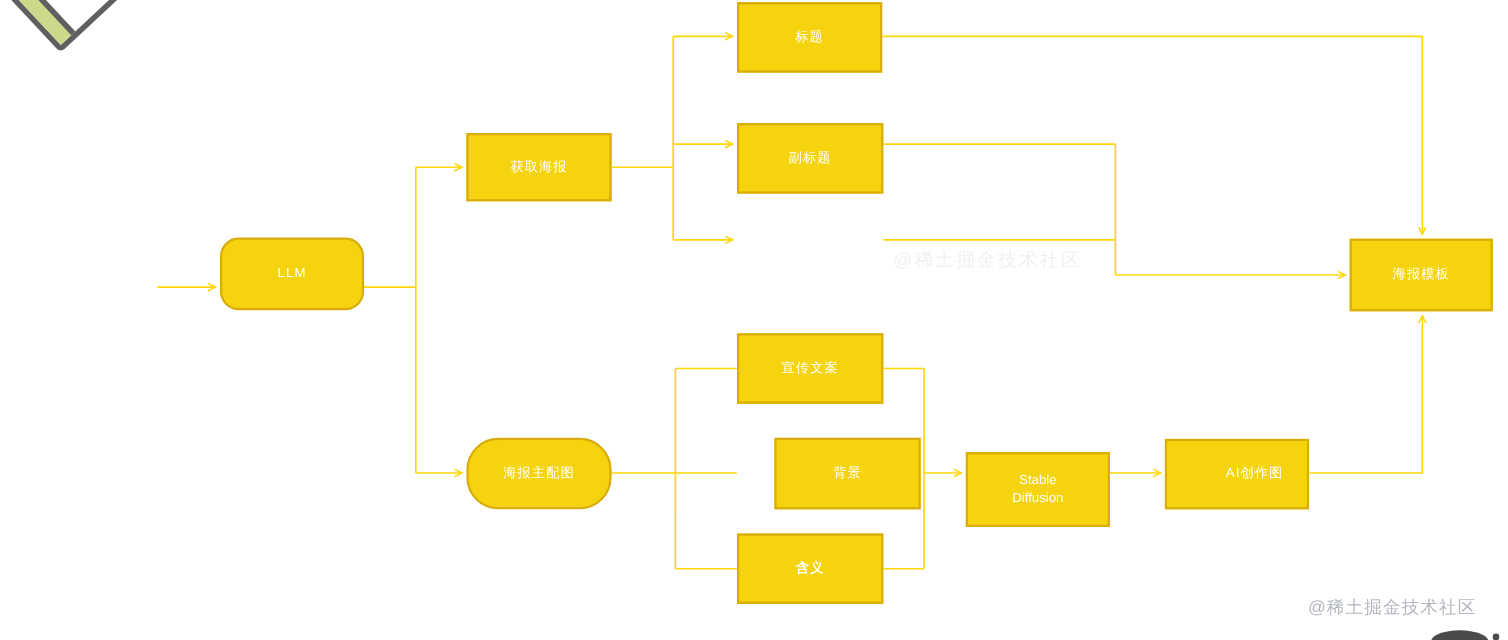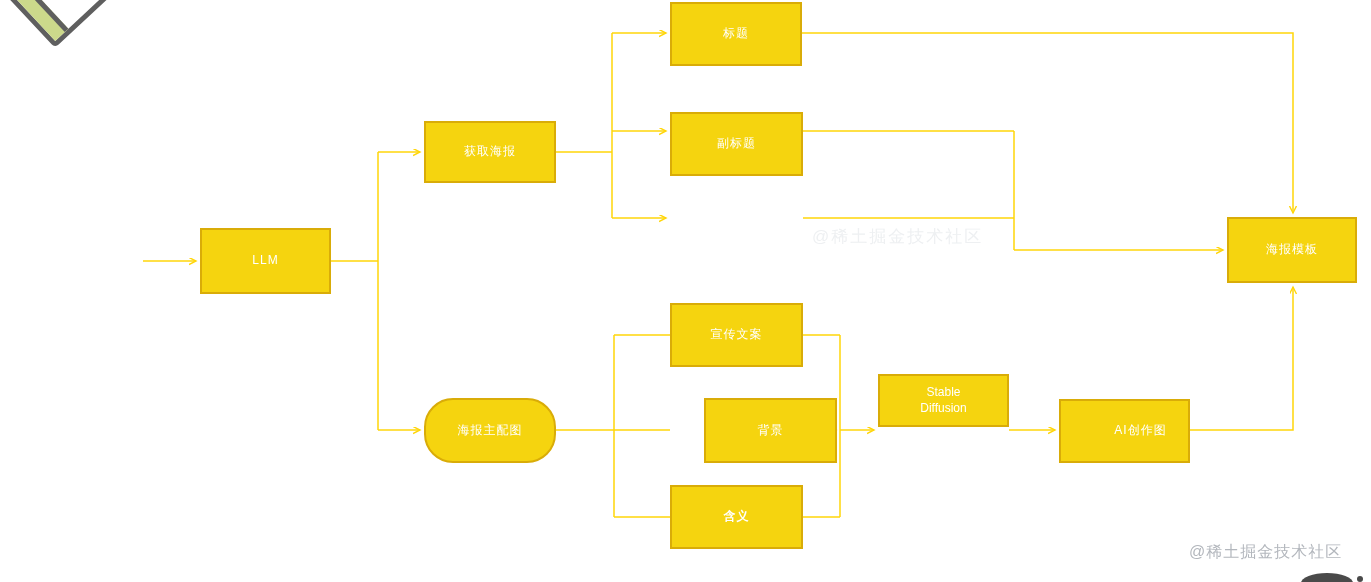--- a/index.html
+++ b/index.html
@@ -96,38 +96,38 @@
       <path d="M803,430 H836" marker-end="url(#arr)"></path>
       <path d="M840,430 H874" marker-end="url(#arr)"></path>
 
       <path d="M1009,430 H1055" marker-end="url(#arr)"></path>
 
       <path d="M1190,430 H1293 V287" marker-end="url(#arr)"></path>
     </g>
   </svg>
 
 
-  <div class="node" style="left:200px;top:228px;width:131px;height:66px;">LLM</div>
+  <div class="node" style="left:200px;top:216px;width:131px;height:66px;border-radius:17px;">LLM</div>
 
   <div class="node" style="left:424px;top:121px;width:132px;height:62px;">获取海报</div>
 
   <div class="node" style="left:670px;top:2px;width:132px;height:64px;">标题</div>
 
   <div class="node" style="left:670px;top:112px;width:133px;height:64px;">副标题</div>
 
 
   <div class="node" style="left:424px;top:398px;width:132px;height:65px;border-radius:29px;">海报主配图</div>
 
   <div class="node" style="left:670px;top:303px;width:133px;height:64px;">宣传文案</div>
 
   <div class="node" style="left:704px;top:398px;width:133px;height:65px;">背景</div>
 
   <div class="node" style="left:670px;top:485px;width:133px;height:64px;font-weight:bold;">含义</div>
 
-  <div class="node" style="left:878px;top:374px;width:131px;height:53px;letter-spacing:0;">Stable
+  <div class="node" style="left:878px;top:411px;width:131px;height:68px;letter-spacing:0;">Stable
 Diffusion</div>
 
   <div class="node" style="left:1059px;top:399px;width:131px;height:64px;padding-left:32px;">AI创作图</div>
 
   <div class="node" style="left:1227px;top:217px;width:130px;height:66px;">海报模板</div>
 
   <div class="watermark-center">@稀土掘金技术社区</div>
 
   <div class="watermark-br">@稀土掘金技术社区</div>
 

